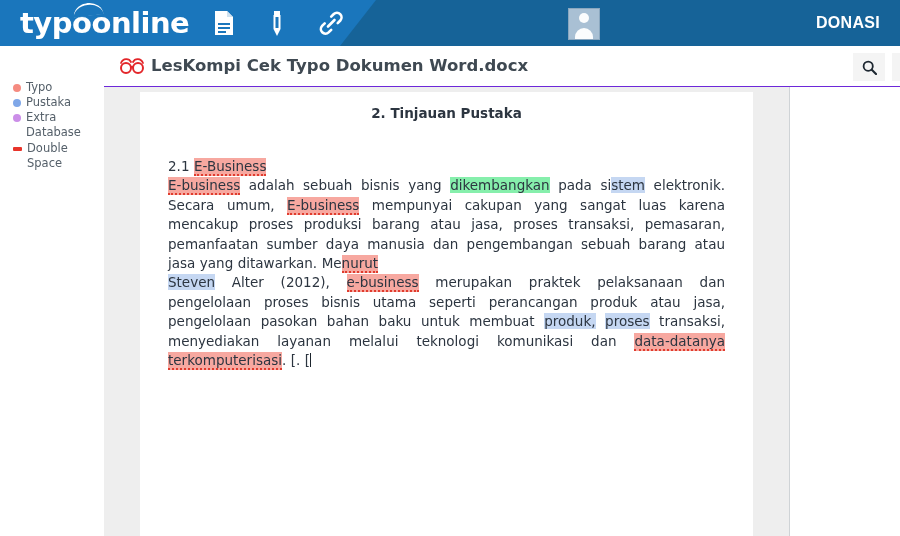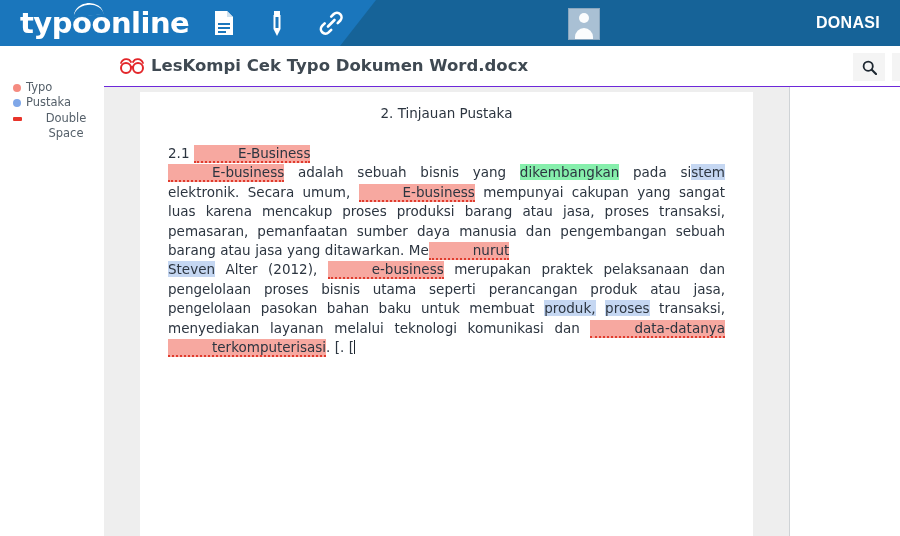--- a/index.html
+++ b/index.html
@@ -88,21 +88,21 @@
   }
   .leg-dot {
     width: 8px; height: 8px; border-radius: 50%;
     margin-top: 4px; margin-right: 5px; flex: 0 0 8px;
   }
   .leg-dash {
     width: 9px; height: 4px; margin-top: 6px; margin-right: 5px;
     flex: 0 0 9px; border-radius: 1px;
   }
   .leg-txt { white-space: pre-wrap; }
-  .leg-ds { margin-top: 1px; text-align: center; }
+  .leg-ds { margin-top: 1px; }
 
   
   .docbar {
     position: absolute; left: 104px; top: 46px;
     width: 796px; height: 40px;
     background: #ffffff;
     border-bottom: 6px solid #6d28d9;
   }
   .glasses {
     position: absolute; left: 15px; top: 11px;
@@ -145,32 +145,31 @@
     width: 110px; height: 449px;
     background: #ffffff;
   }
   .doc-body {
     position: absolute; left: 28px; top: 12px; right: 28px;
     font-family: "DejaVu Sans", sans-serif;
     color: #2c3540;
   }
   .doc-h1 {
     text-align: center; font-size: 13.5px; line-height: 19px;
-    margin-bottom: 21px; color: #2c3540;
+    margin-bottom: 34px; color: #2c3540; font-weight: bold;
   }
   .doc-p {
     font-size: 13.5px; line-height: 19.4px;
     text-align: justify; color: #2c3540;
     word-spacing: 0.2px;
   }
   .typo {
     background: #f7a8a0;
     border-bottom: 2px dotted #e03c2e;
     padding-bottom: 0px;
-    padding-left: 44px;
   }
   .eng   { background: #c5d7f2; margin-top: 12px; }
   .extra { background: #86efac; }
   .caret {
     display: inline-block; width: 1px; height: 14px;
     background: #1c242d; vertical-align: -2px; margin-left: 0px;
   }
 </style>
 </head>
 <body>
@@ -226,20 +225,25 @@
       <div class="leg-row">
         <span class="leg-dot" style="background:#f58b80"></span>
         <span class="leg-txt">Typo</span>
       </div>
 
       <div class="leg-row">
         <span class="leg-dot" style="background:#7fa7e8"></span>
         <span class="leg-txt">Pustaka</span>
       </div>
 
+      <div class="leg-row">
+        <span class="leg-dot" style="background:#cb8ee8"></span>
+        <span class="leg-txt">Extra
+Database</span>
+      </div>
 
       <div class="leg-row leg-ds">
         <span class="leg-dash" style="background:#e8342a"></span>
         <span class="leg-txt">Double Space</span>
       </div>
 
     </div>
   </div>
 
   <div class="docbar">

